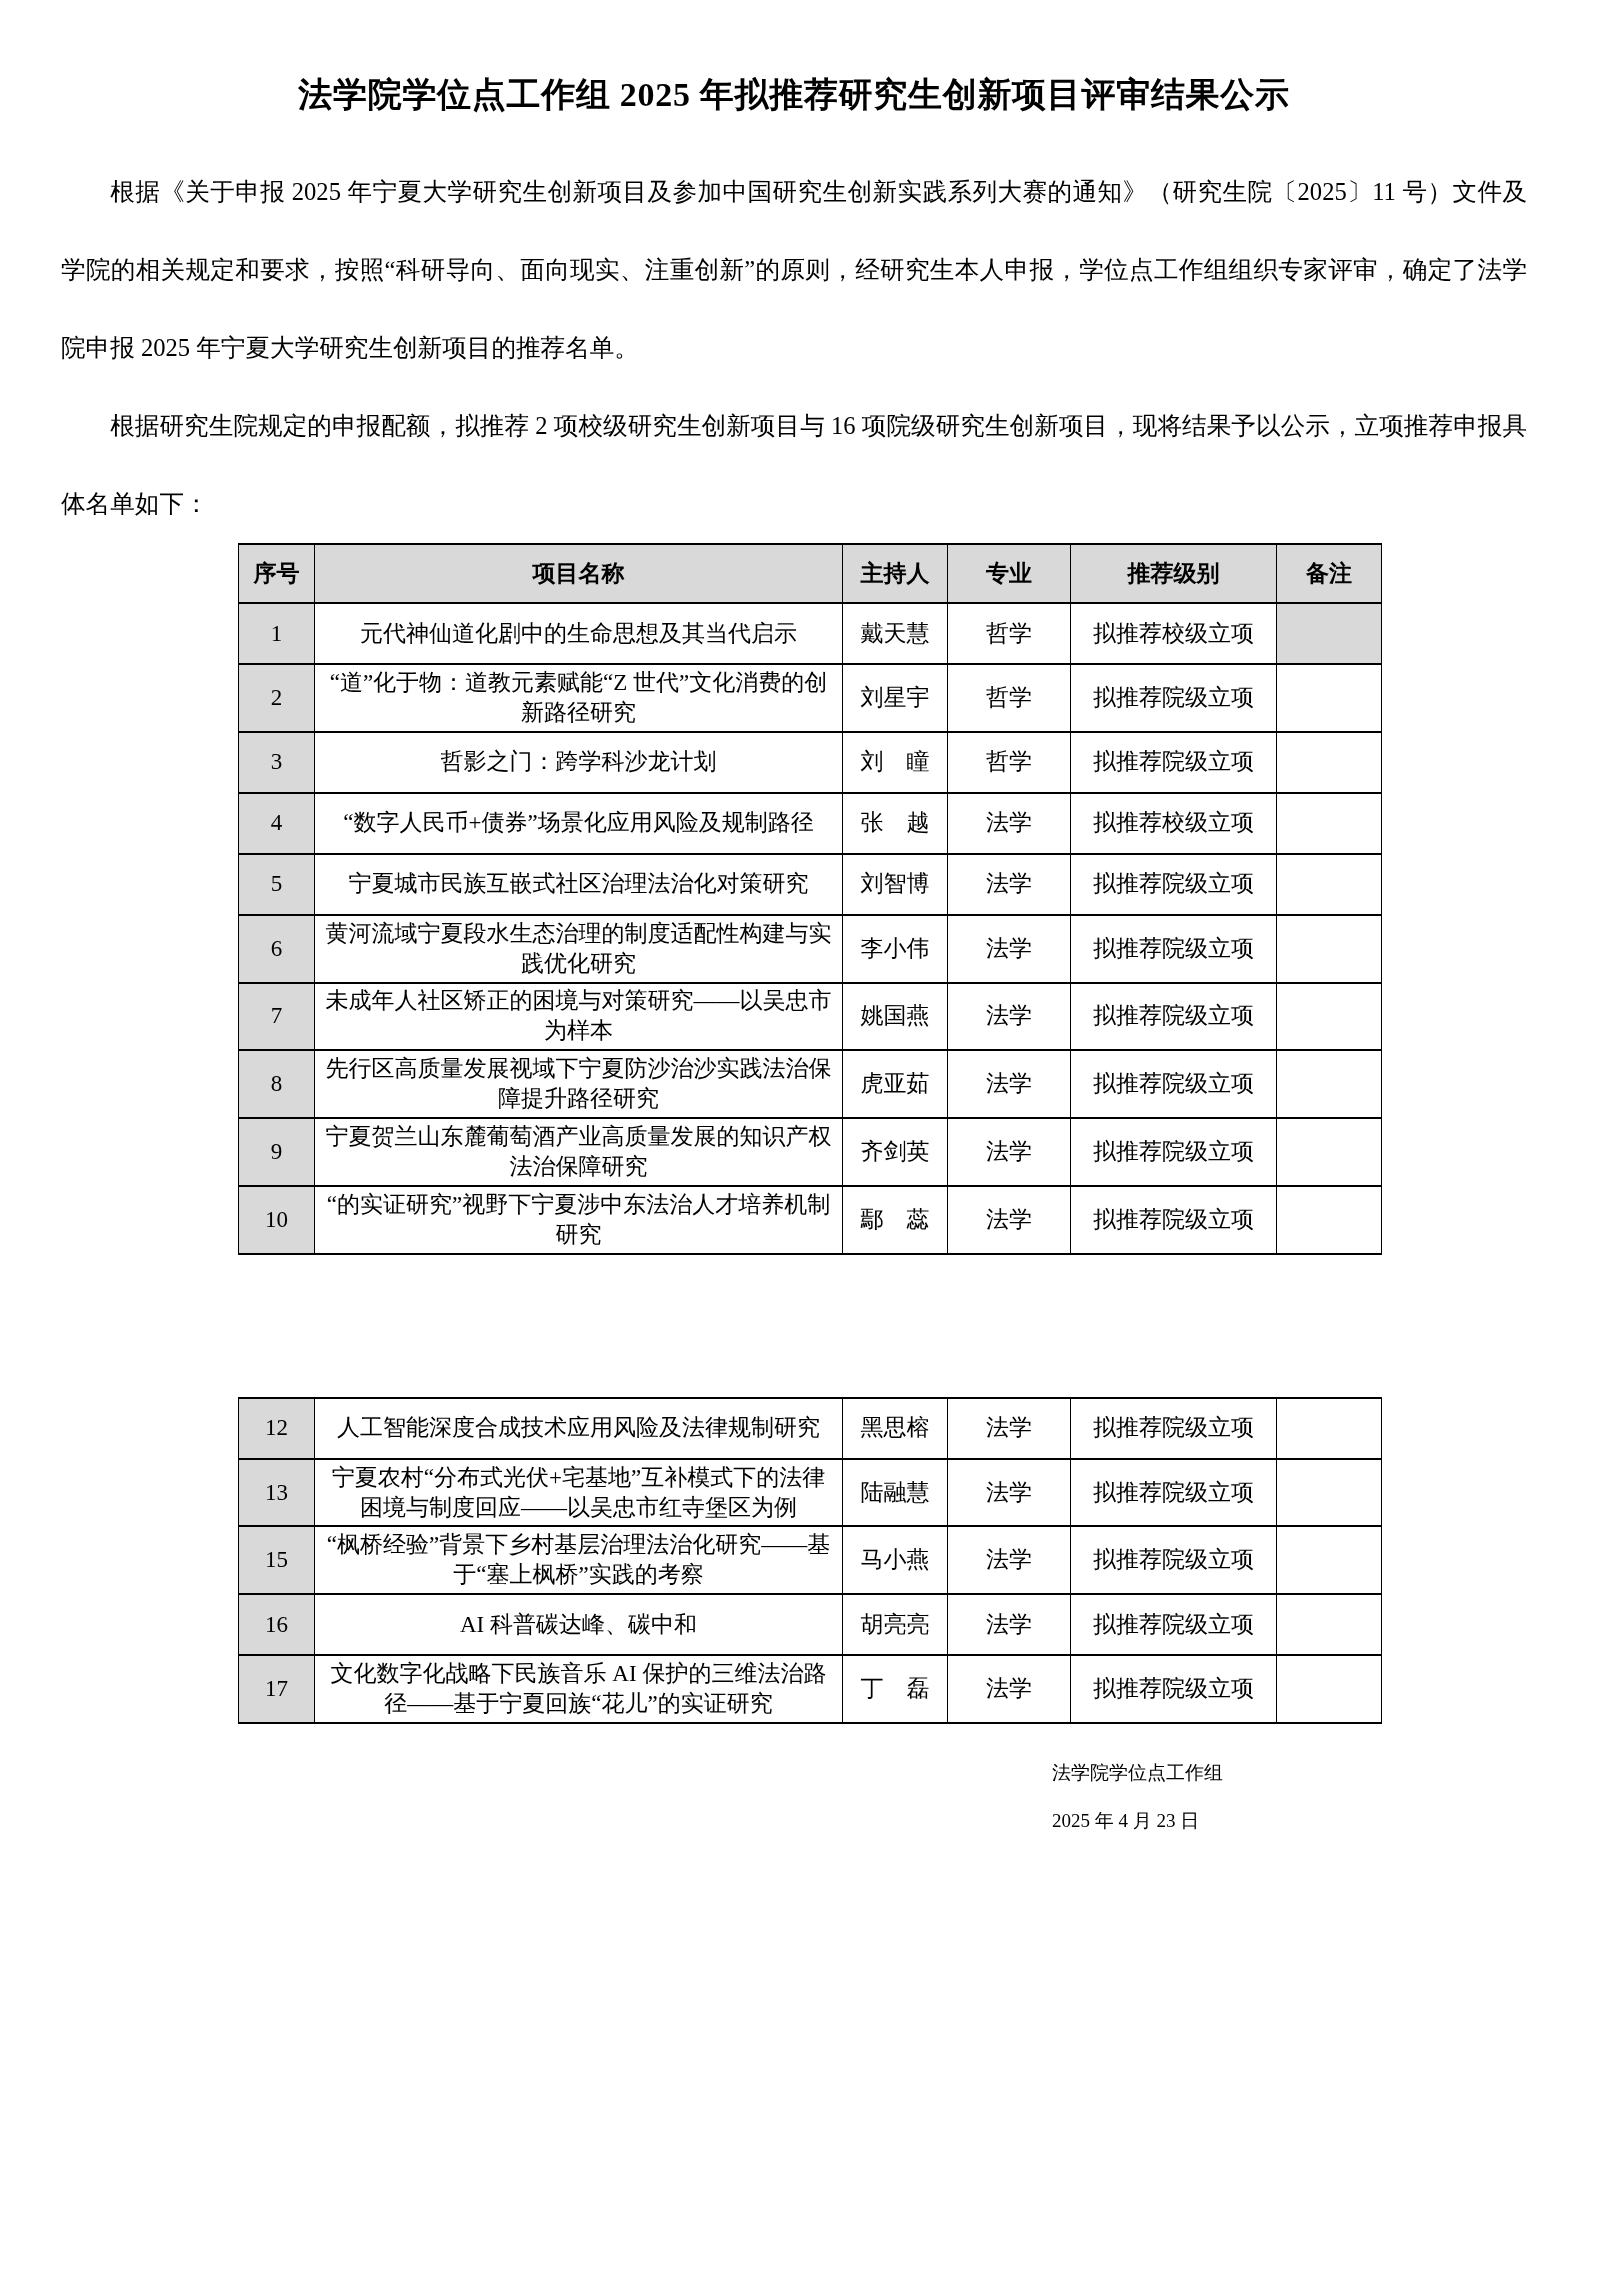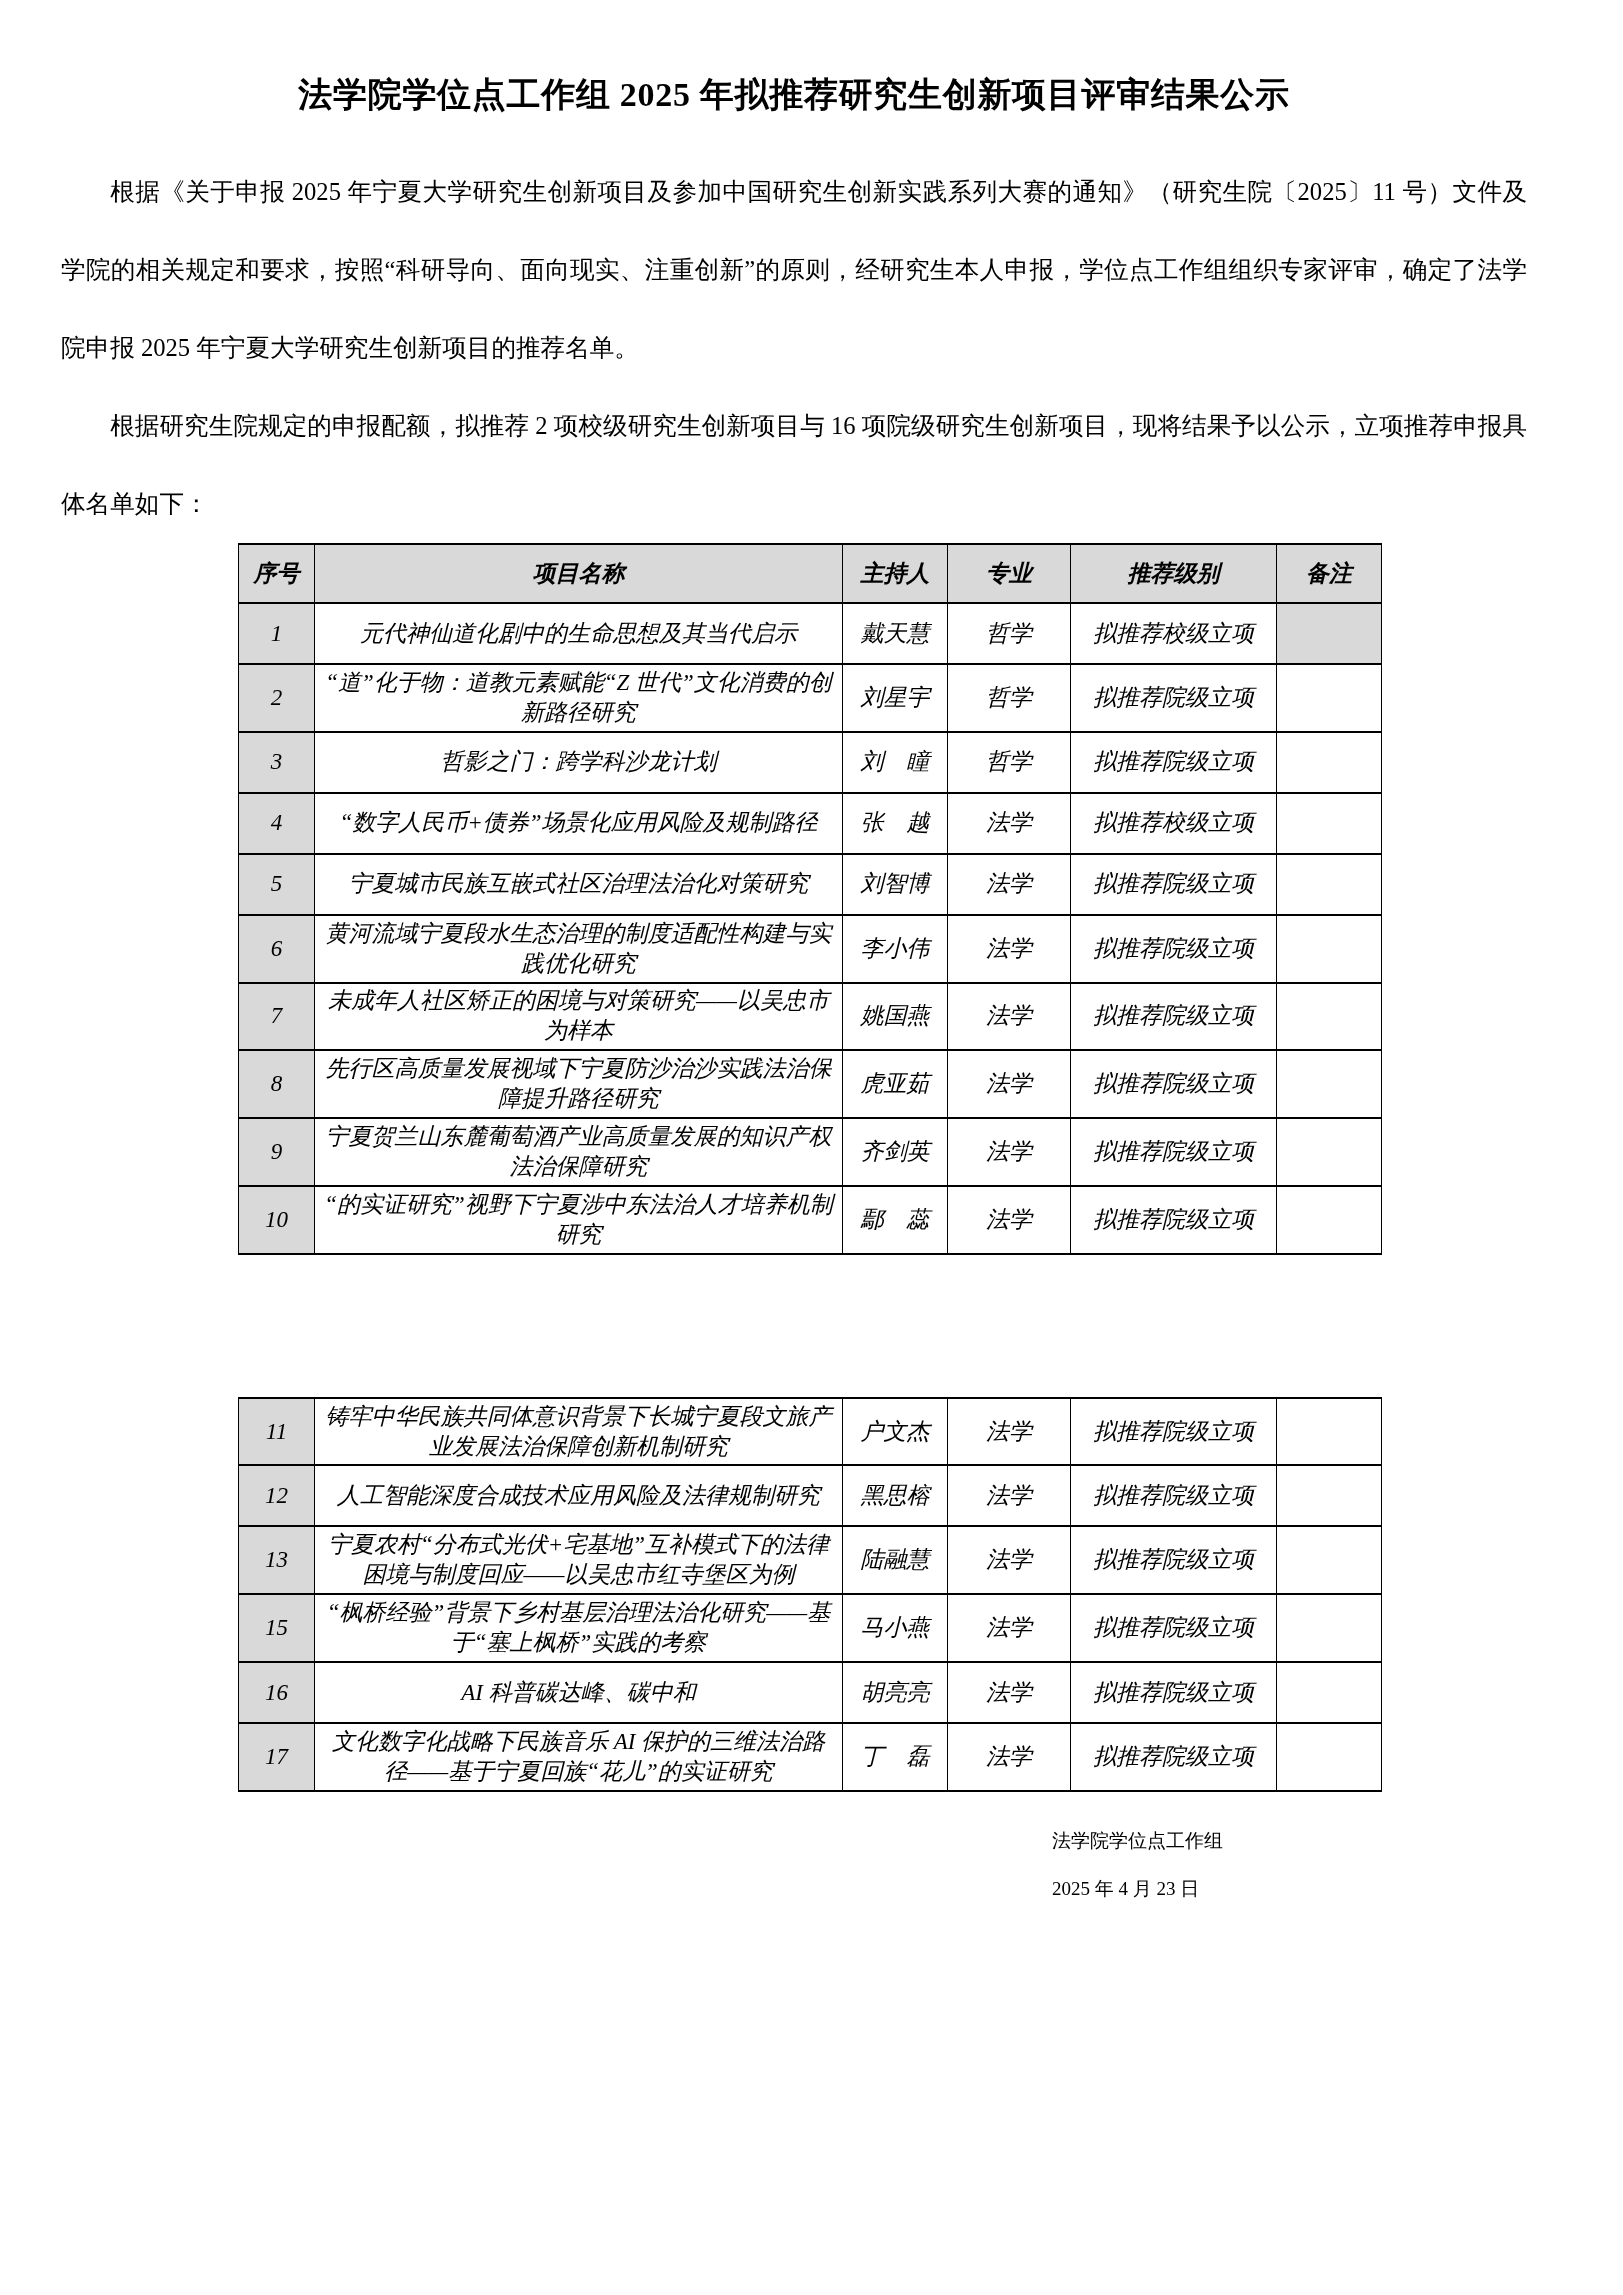--- a/index.html
+++ b/index.html
@@ -30,21 +30,20 @@
     line-height: 78px;
     text-align: justify;
     text-indent: 2em;
   }
   table.projects {
     margin-left: 177px;
     border-collapse: collapse;
     table-layout: fixed;
     width: 1143px;
     font-size: 23px;
-    font-style: italic;
   }
   table.projects th,
   table.projects td {
     border: 1.4px solid #000000;
     border-top-width: 2.9px;
     border-bottom-width: 2.9px;
     padding: 2.9px 7.2px;
     line-height: 30px;
     vertical-align: middle;
     box-sizing: border-box;
@@ -190,28 +189,20 @@
     <colgroup>
       <col style="width:76px">
         <col style="width:528px">
         <col style="width:105px">
       <col style="width:123px">
         <col style="width:206px">
         <col style="width:105px">
     </colgroup>
     <tbody>
         <tr>
-          <td class="num">11</td>
-          <td class="proj">铸牢中华民族共同体意识背景下长城宁夏段文旅产业发展法治保障创新机制研究</td>
-          <td class="leader">户文杰</td>
-          <td class="major">法学</td>
-          <td class="level">拟推荐院级立项</td>
-          <td class="remark"></td>
-        </tr>
-        <tr>
           <td class="num">12</td>
           <td class="proj">人工智能深度合成技术应用风险及法律规制研究</td>
           <td class="leader">黑思榕</td>
           <td class="major">法学</td>
           <td class="level">拟推荐院级立项</td>
           <td class="remark"></td>
         </tr>
         <tr>
           <td class="num">13</td>
           <td class="proj">宁夏农村“分布式光伏+宅基地”互补模式下的法律困境与制度回应——以吴忠市红寺堡区为例</td>

